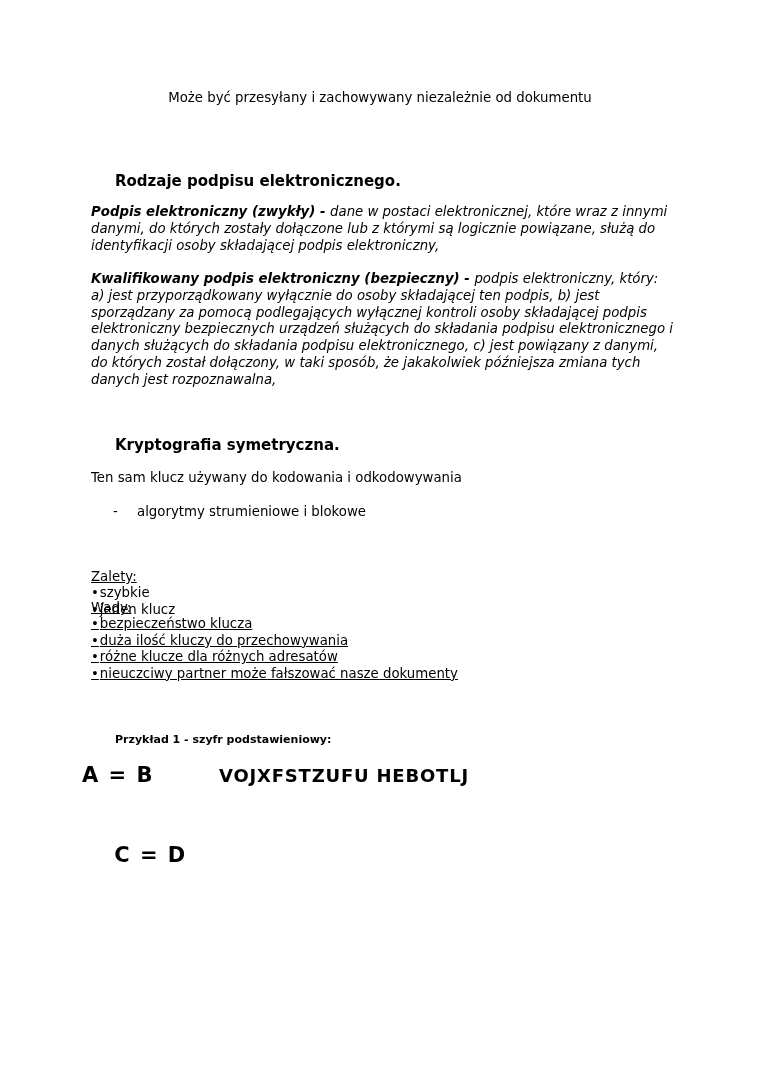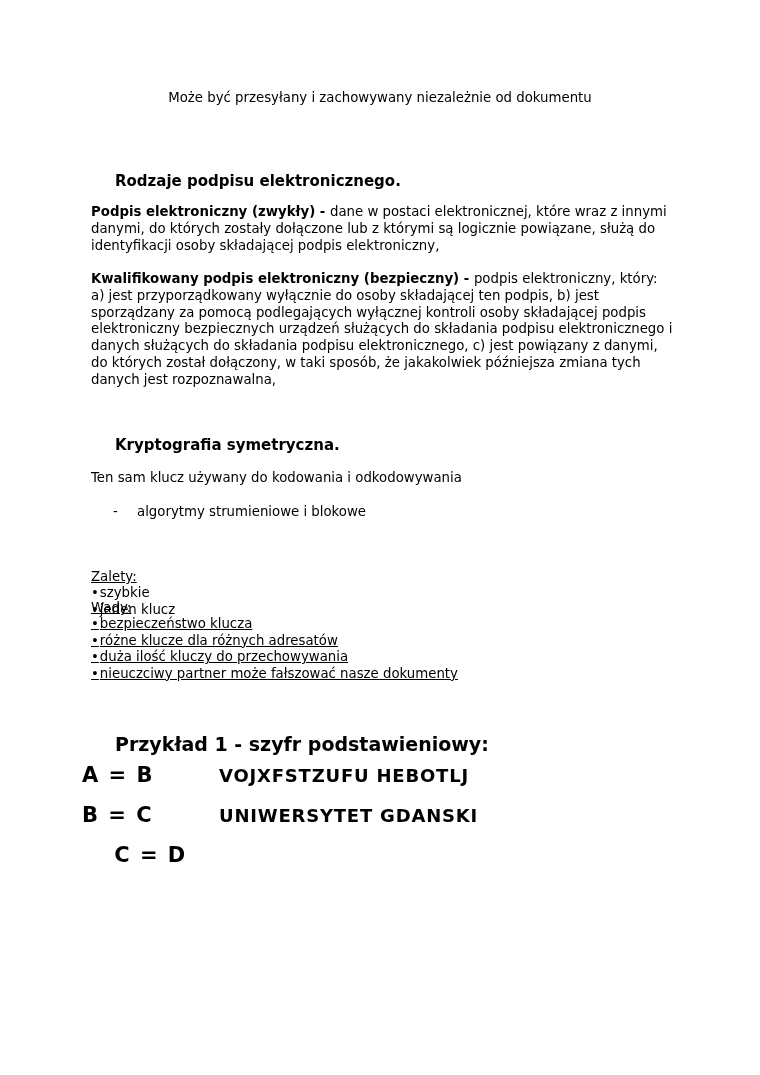--- a/index.html
+++ b/index.html
@@ -21,26 +21,27 @@
     line-height: 16px;
   }
   .h-section {
     font-weight: bold;
     font-size: 15px;
     left: 91px;
     margin-left: 24px;
   }
   .h1 { top: 172px; }
   .h2 { top: 436px; }
-  .h3 { top: 733px; font-size: 19px; }
+  .h3 { top: 733px; font-size: 11px; }
   .para {
     left: 91px;
     width: 584px;
     font-size: 13.3px;
     line-height: 16.8px;
+    font-style: italic;
   }
   .p1 { top: 204px; }
   .p2 { top: 271px; }
   .lead-line {
     top: 470px; left: 91px;
     font-size: 13.3px;
     line-height: 16.5px;
   }
   .dash-row {
     top: 504px; left: 113px;
@@ -104,35 +105,31 @@
 
   <div class="abs list-block adv-block">
     <div class="list-label">Zalety:</div>
     <div class="bullet-line"><span class="bullet-glyph">•</span><span>szybkie</span></div>
     <div class="bullet-line"><span class="bullet-glyph">•</span><span>jeden klucz</span></div>
   </div>
 
   <div class="abs list-block dis-block">
     <div class="list-label">Wady:</div>
     <div class="bullet-line"><span class="bullet-glyph">•</span><span>bezpieczeństwo klucza</span></div>
+    <div class="bullet-line"><span class="bullet-glyph">•</span><span>duża ilość kluczy do przechowywania</span></div>
     <div class="bullet-line"><span class="bullet-glyph">•</span><span>różne klucze dla różnych adresatów</span></div>
-    <div class="bullet-line"><span class="bullet-glyph">•</span><span>duża ilość kluczy do przechowywania</span></div>
     <div class="bullet-line"><span class="bullet-glyph">•</span><span>nieuczciwy partner może fałszować nasze dokumenty</span></div>
   </div>
 
   <div class="abs h-section h3">Przykład 1 - szyfr podstawieniowy:</div>
 
   <div class="abs cipher-row row-a">
     <span class="mapping">A = B</span>
     <span class="cipher-text">VOJXFSTZUFU HEBOTLJ</span>
   </div>
 
-  <div class="abs cipher-row row-b">
-    <span class="mapping">B = C</span>
-    <span class="cipher-text">UNIWERSYTET GDANSKI</span>
-  </div>
 
   <div class="abs cipher-row row-c">
     <span class="mapping">C = D</span>
     <span class="cipher-text"></span>
   </div>
 
 </div>
 
 </body></html>

